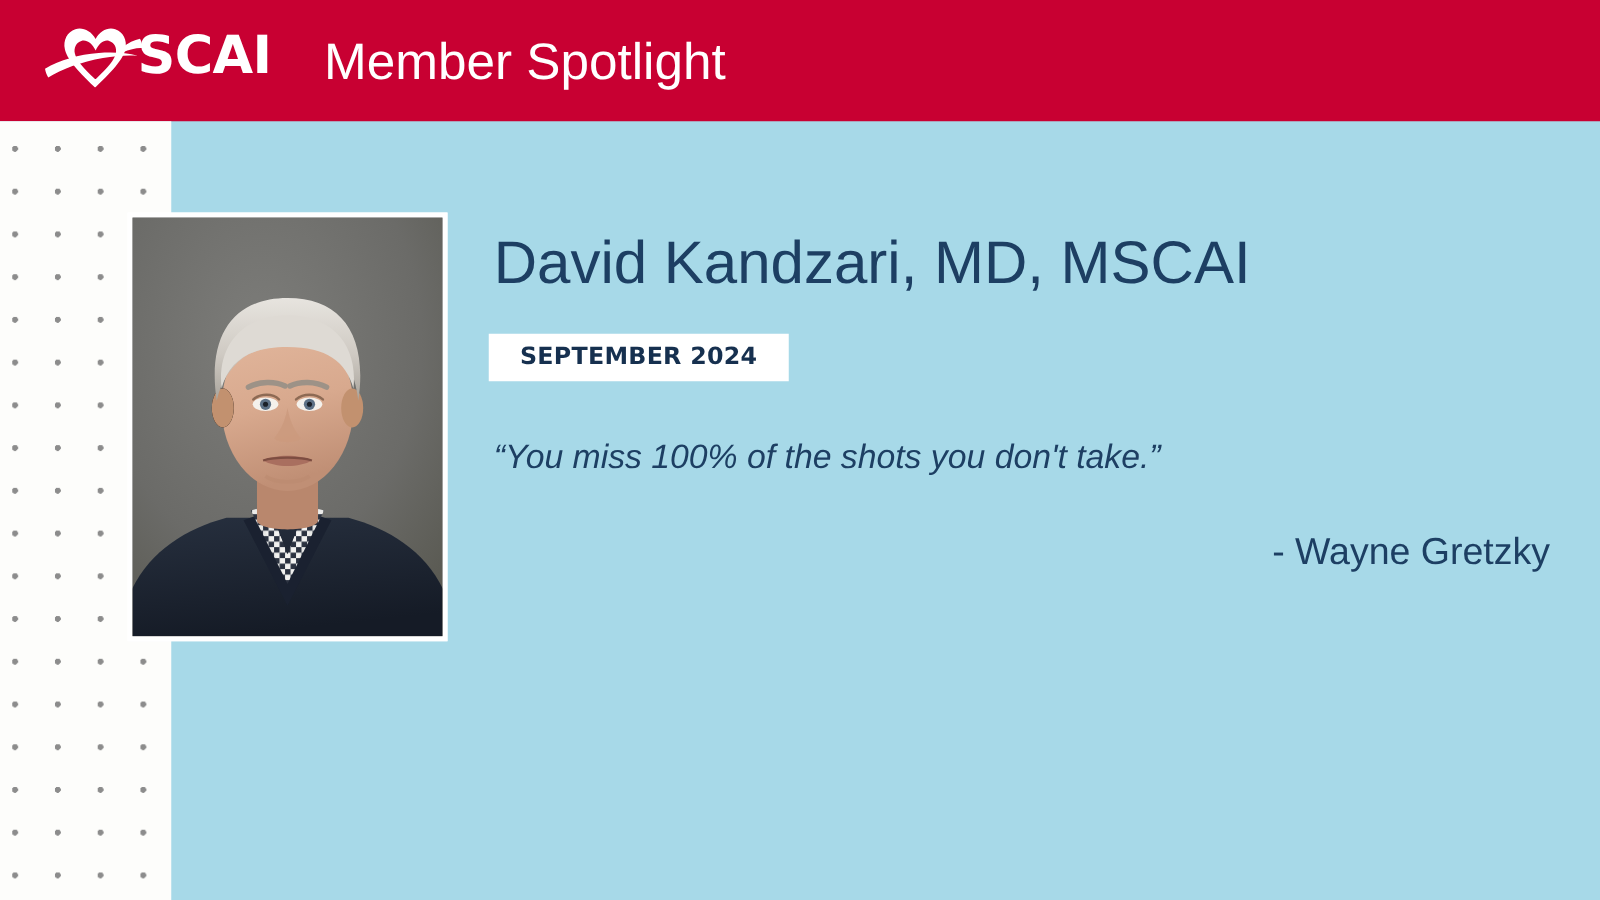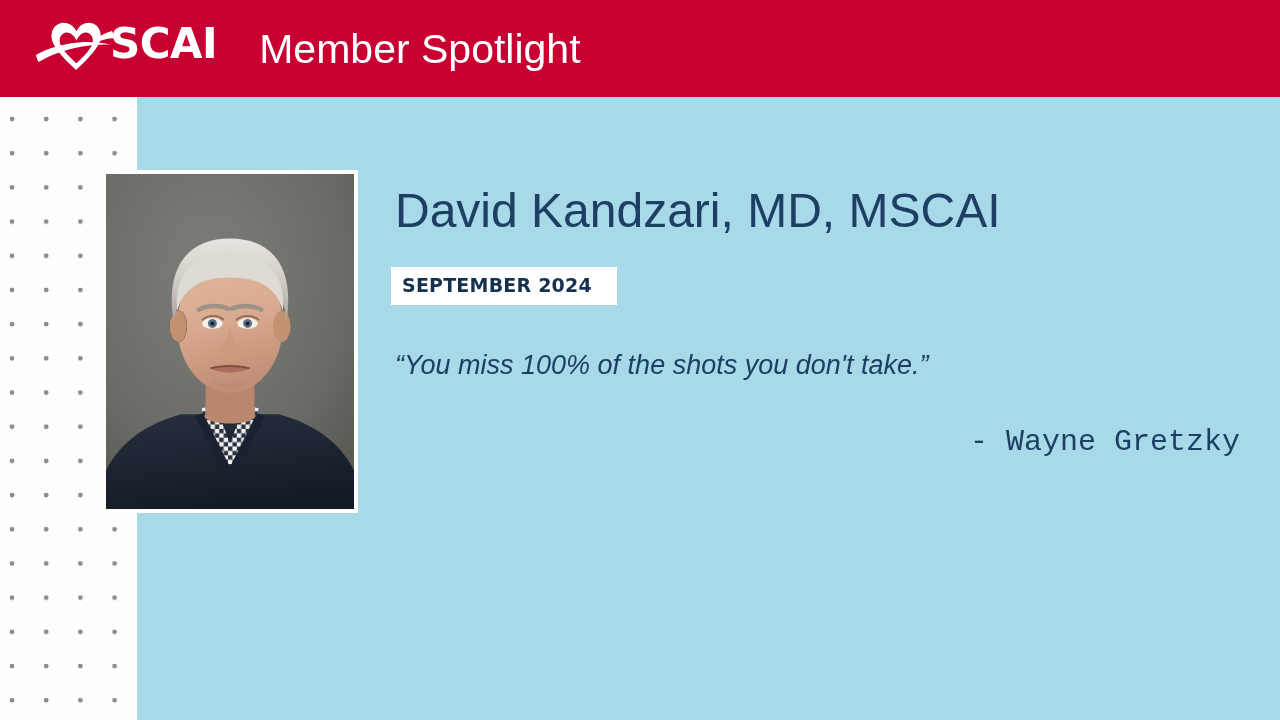--- a/index.html
+++ b/index.html
@@ -118,37 +118,37 @@
     white-space: nowrap;
   }
   #date-badge {
     display: inline-block;
     background: #ffffff;
     color: #16304f;
     font-family: "DejaVu Sans", sans-serif;
     font-weight: bold;
     font-size: 19px;
     letter-spacing: 0.2px;
-    padding: 9px 25px 9px 11px;
+    padding: 9px 25px 9px 25px;
     margin-top: 30px;
     line-height: 1.05;
   }
   #quote-text {
     color: #1d3f63;
     font-family: "Liberation Sans", sans-serif;
     font-style: italic;
     font-weight: 400;
     font-size: 27px;
     line-height: 1.2;
     margin: 44px 0 12px 4px;
     white-space: nowrap;
   }
   #quote-attribution {
     color: #1d3f63;
-    font-family: Liberation Mono, monospace;
+    font-family: Liberation Sans, sans-serif;
     font-weight: 400;
     font-size: 30px;
     line-height: 1.2;
     margin: 43px 0 0 0;
     text-align: right;
     padding-right: 11px;
   }
 </style>
 </head>
 <body>

